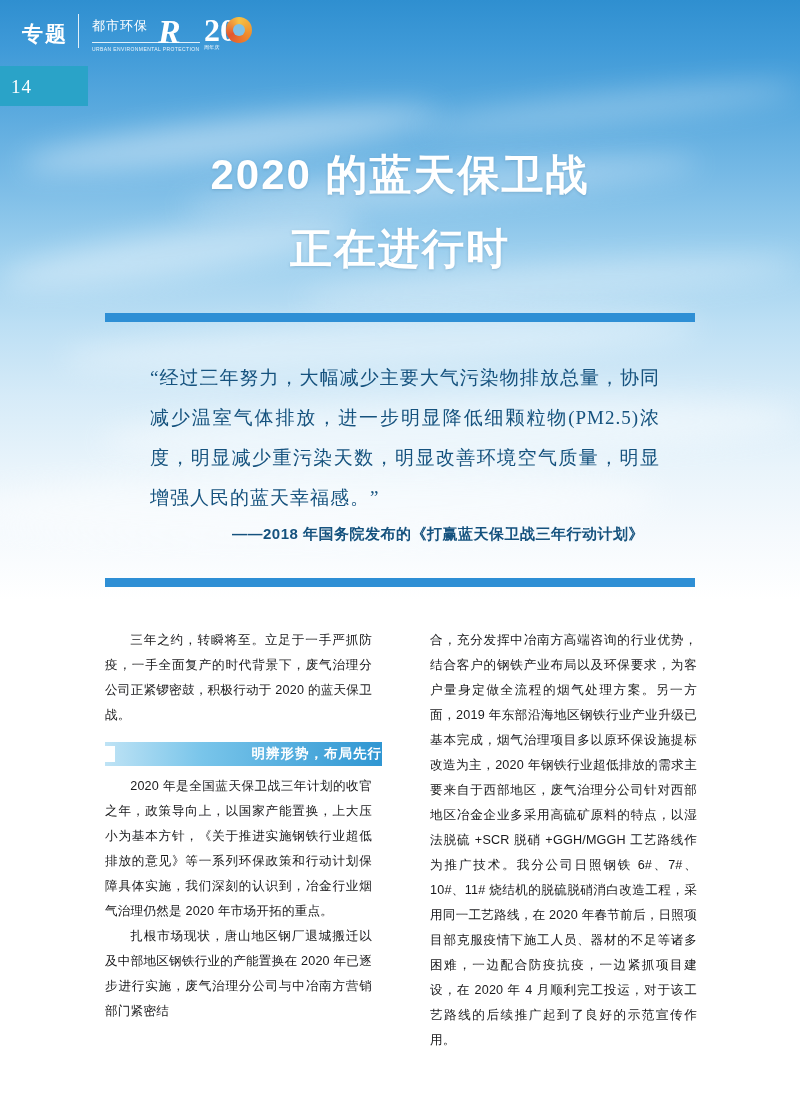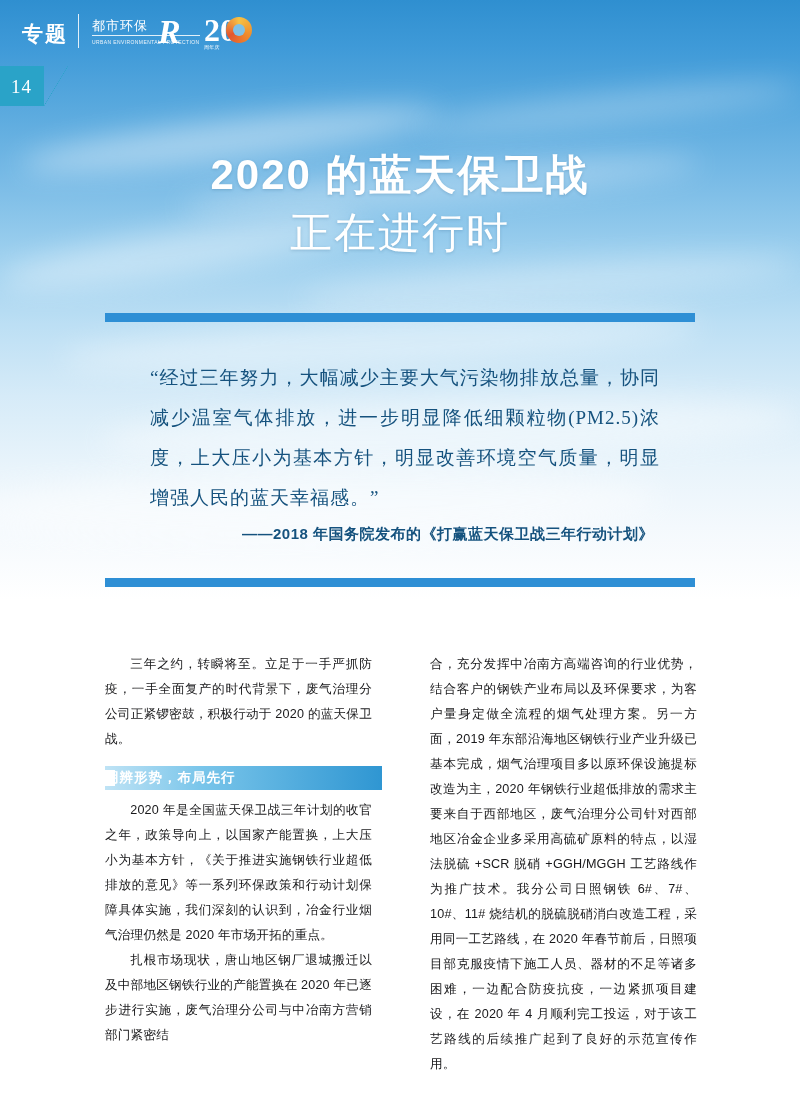--- a/index.html
+++ b/index.html
@@ -92,21 +92,21 @@
     display: flex;
     align-items: center;
   }
   .mag-logo-cn {
     display: block;
     font-size: 13px;
     color: #ffffff;
     letter-spacing: 1px;
     line-height: 16px;
     border-bottom: 1px solid rgba(255,255,255,.85);
-    padding-bottom: 1px;
+    padding-bottom: 8px;
   }
   .mag-logo-en {
     display: block;
     font-size: 5px;
     color: rgba(255,255,255,.9);
     letter-spacing: .4px;
     line-height: 8px;
     margin-top: 2px;
   }
   .mag-mark {
@@ -165,20 +165,21 @@
 
   
   .page-tab {
     position: absolute;
     left: 0;
     top: 66px;
     width: 44px;
     height: 40px;
     background: #2aa3c8;
     z-index: 6;
+    padding-left: 44px;
   }
   .page-tab .num {
     position: absolute;
     left: 11px;
     top: 10px;
     font-family: "Liberation Serif", serif;
     font-size: 19px;
     color: #ffffff;
     letter-spacing: 1px;
   }
@@ -204,25 +205,25 @@
   .title-line1 {
     font-size: 42px;
     font-weight: bold;
     color: #ffffff;
     letter-spacing: 2px;
     line-height: 54px;
     text-shadow: 0 1px 3px rgba(40,90,130,.25);
   }
   .title-line2 {
     font-size: 42px;
-    font-weight: normal;
+    font-weight: bold;
     color: #ffffff;
     letter-spacing: 2px;
     line-height: 54px;
-    margin-top: 4px;
+    margin-top: 20px;
     text-shadow: 0 1px 3px rgba(40,90,130,.25);
   }
 
   
   .rule {
     position: absolute;
     left: 105px;
     width: 590px;
     height: 9px;
     background: #2e8fd5;
@@ -240,41 +241,40 @@
     z-index: 4;
     font-family: "Liberation Serif", serif;
     font-size: 19px;
     line-height: 40px;
     color: #15527e;
     letter-spacing: 1px;
     text-align: justify;
   }
   .quote-attr {
     position: absolute;
-    left: 144px;
+    left: 134px;
     top: 525px;
     width: 510px;
     z-index: 4;
     text-align: right;
     font-size: 15px;
     font-weight: bold;
     color: #15527e;
     letter-spacing: .5px;
   }
 
   
   .body-wrap {
     position: absolute;
     left: 105px;
     top: 628px;
     width: 592px;
     z-index: 4;
     display: flex;
     gap: 58px;
-    margin-top: 24px;
   }
   .col {
     width: 277px;
   }
   .col p {
     margin: 0;
     font-size: 12.6px;
     line-height: 25px;
     color: #18181a;
     text-align: justify;
@@ -305,21 +305,21 @@
     height: 16px;
     background: #ffffff;
   }
   .section-head .txt {
     position: absolute;
     left: 0;
     top: 0;
     width: 277px;
     height: 24px;
     line-height: 24px;
-    text-align: left;
+    text-align: right;
     font-size: 13.5px;
     font-weight: bold;
     color: #ffffff;
     letter-spacing: 1px;
   }
 </style>
 </head>
 <body>
 
 <div class="page">
@@ -356,21 +356,21 @@
     <span class="num">14</span>
   </div>
   <div class="tab-slash"></div>
 
   <div class="title-block">
     <div class="title-line1">2020 的蓝天保卫战</div>
     <div class="title-line2">正在进行时</div>
   </div>
 
   <div class="rule top"></div>
-  <div class="quote">“经过三年努力，大幅减少主要大气污染物排放总量，协同减少温室气体排放，进一步明显降低细颗粒物(PM2.5)浓度，上大压小为基本方针，明显改善环境空气质量，明显增强人民的蓝天幸福感。”</div>
+  <div class="quote">“经过三年努力，大幅减少主要大气污染物排放总量，协同减少温室气体排放，进一步明显降低细颗粒物(PM2.5)浓度，明显减少重污染天数，明显改善环境空气质量，明显增强人民的蓝天幸福感。”</div>
   <div class="quote-attr">——2018 年国务院发布的《打赢蓝天保卫战三年行动计划》</div>
   <div class="rule bottom"></div>
 
   <div class="body-wrap">
     <div class="col">
       <p class="indent">三年之约，转瞬将至。立足于一手严抓防疫，一手全面复产的时代背景下，废气治理分公司正紧锣密鼓，积极行动于 2020 的蓝天保卫战。</p>
       <div class="section-head">
         <div class="band"></div>
         <div class="band-notch"></div>
         <div class="txt">明辨形势，布局先行</div>

